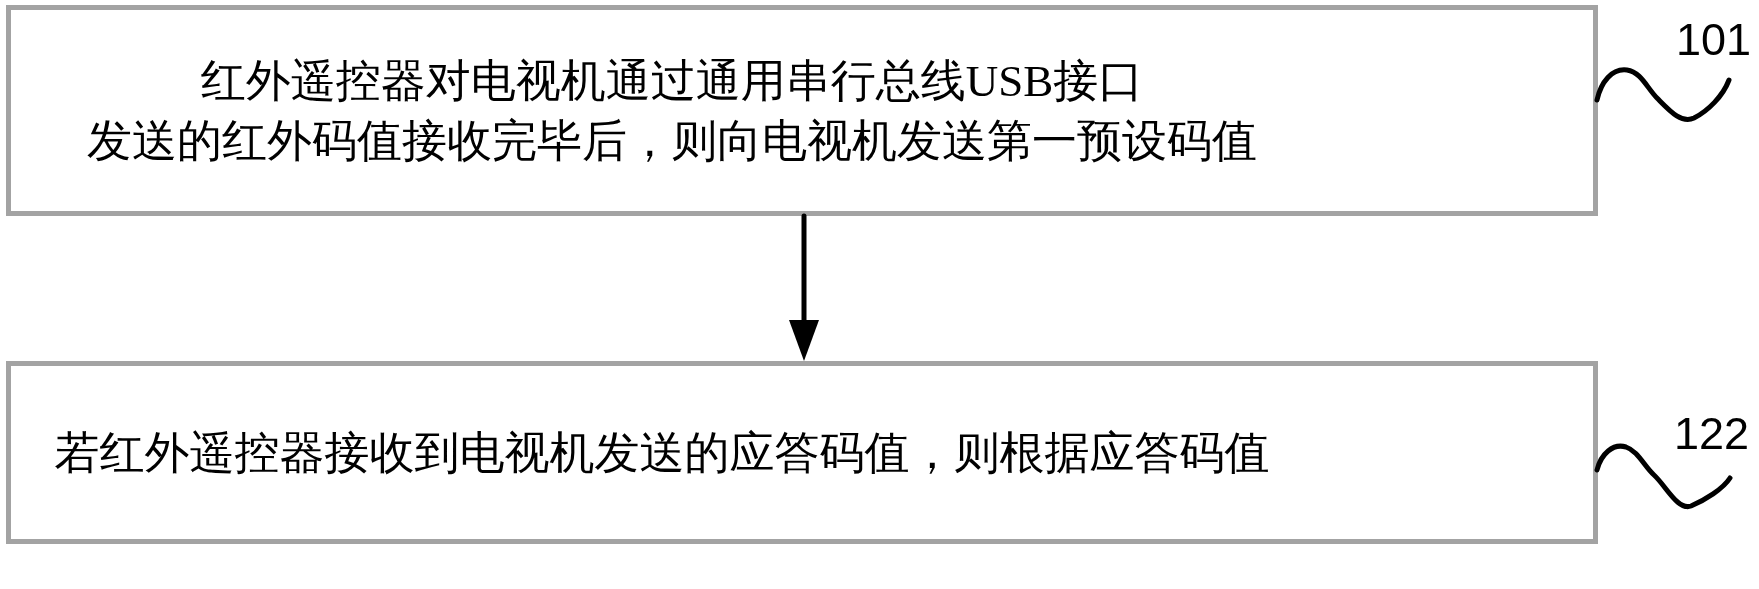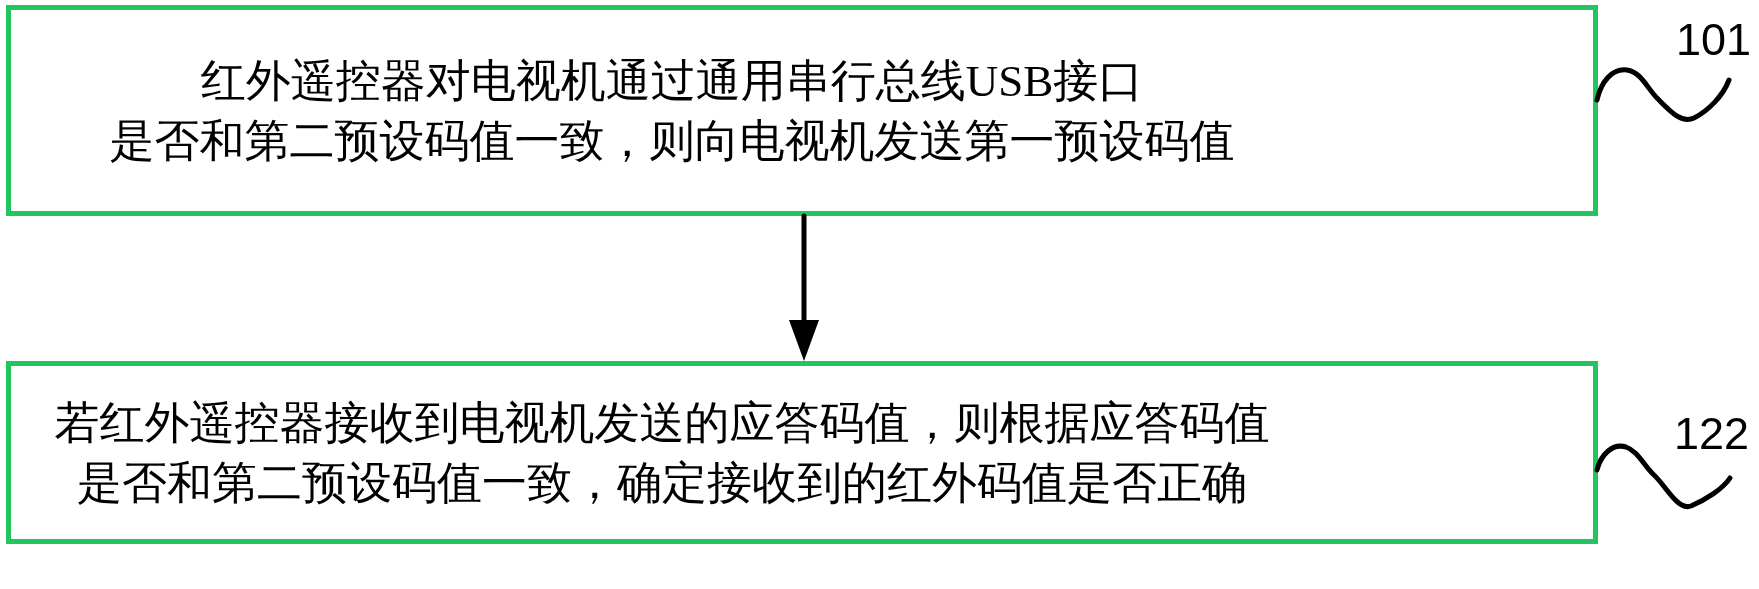--- a/index.html
+++ b/index.html
@@ -11,21 +11,21 @@
     position: relative;
     width: 1759px;
     height: 589px;
     background: #ffffff;
     overflow: hidden;
     font-family: "Liberation Serif", "DejaVu Serif", serif;
   }
   .process-box {
     position: absolute;
     box-sizing: border-box;
-    border: 5px solid #22c55e;
+    border: 5px solid #a3a3a3;
     background: #ffffff;
     display: flex;
     align-items: center;
     justify-content: center;
   }
   .box-step1 {
     left: 6px;
     top: 5px;
     width: 1592px;
     height: 211px;
@@ -76,28 +76,27 @@
   }
 </style>
 </head>
 <body>
 
 <div class="canvas">
 
   <div class="process-box box-step1">
     <div class="box-text">
       <div>红外遥控器对电视机通过通用串行总线USB接口</div>
-      <div>是否和第二预设码值一致，则向电视机发送第一预设码值</div>
+      <div>发送的红外码值接收完毕后，则向电视机发送第一预设码值</div>
     </div>
   </div>
 
   <div class="process-box box-step2">
     <div class="box-text">
       <div>若红外遥控器接收到电视机发送的应答码值，则根据应答码值</div>
-      <div>是否和第二预设码值一致，确定接收到的红外码值是否正确</div>
     </div>
   </div>
 
   <div class="ref-label ref-label-101">101</div>
   <div class="ref-label ref-label-102">122</div>
 
   <svg class="overlay" viewBox="0 0 1759 589" xmlns="http://www.w3.org/2000/svg">
 
     <line class="stroke-line" x1="804" y1="216" x2="804" y2="327"></line>
     <path class="fill-shape" d="M804 361 L789 320 L819 320 Z"></path>

